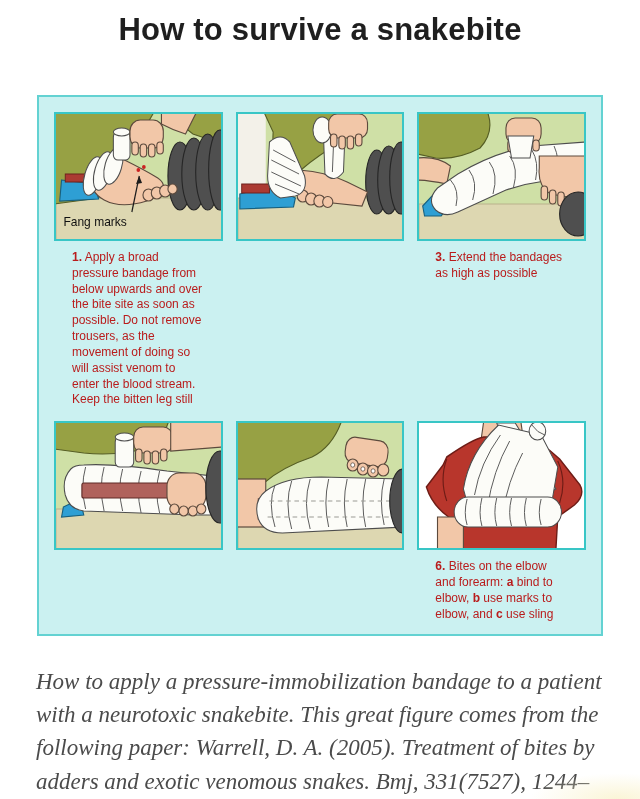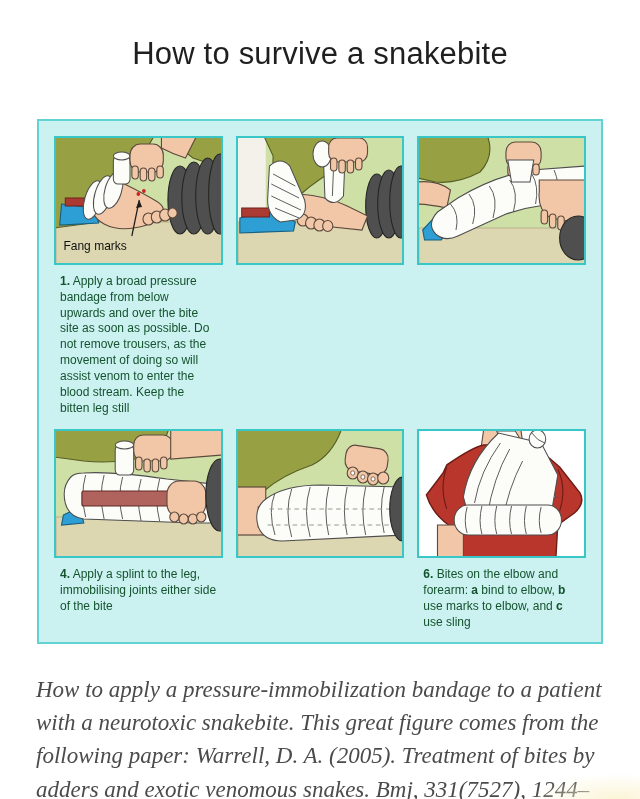--- a/index.html
+++ b/index.html
@@ -1,28 +1,28 @@
 <!DOCTYPE html>
 <html><head>
 <meta charset="utf-8">
 <style>
   html,body{margin:0;padding:0;background:#ffffff;}
   body{width:640px;height:799px;overflow:hidden;position:relative;
        font-family:"Liberation Sans",sans-serif;}
-  .page-title{margin:36px 10px 0;text-align:center;font-size:31px;font-weight:400;
+  .page-title{margin:12px 10px 0;text-align:center;font-size:31px;font-weight:700;
        color:#1f1f1f;letter-spacing:.2px;}
   .figure-box{box-sizing:border-box;width:566px;margin:47px auto 0;
        background:#cbf1f1;border:2px solid #63d2d2;
        padding:15px 15px 11px;}
   .grid{display:grid;grid-template-columns:1fr 1fr 1fr;column-gap:13px;row-gap:13px;}
   .cell{display:flex;flex-direction:column;}
   .panel-img{box-sizing:border-box;width:100%;height:129px;border:2px solid #38c6c6;
        background:#cfe0a6;overflow:hidden;}
   .panel-img svg{display:block;width:100%;height:100%;}
-  .panel-text{margin:9px 6px 0;font-size:12px;line-height:1.32;color:#14532d;}
+  .panel-text{margin:9px 18px 0;font-size:12px;line-height:1.32;color:#b91c1c;}
   .panel-text b{font-weight:bold;}
   .caption{margin:29px 36px 0;font-family:"Liberation Serif","DejaVu Serif",serif;
        font-style:italic;font-size:23px;line-height:1.45;color:#4b4b4b;}
   .corner-artifact{position:absolute;right:0;bottom:0;width:110px;height:26px;
        background:radial-gradient(ellipse at 80% 100%,rgba(250,244,210,.9),rgba(255,255,255,0) 70%);}
   
   .p-bg{fill:#cfe0a6}.p-fl{fill:#ddd7b1;stroke:#b9b28b;stroke-width:1}
   .sk{fill:#f2c7a8;stroke:#5c4a3d;stroke-width:1.2}
   .ol{fill:#97a144;stroke:#555d24;stroke-width:1.2}
   .wh{fill:#fcfcf8;stroke:#4d4d4d;stroke-width:1.1}
@@ -134,20 +134,21 @@
           <rect class="sk" x="114" y="28" width="7" height="12" rx="3.5"></rect>
           <rect class="sk" x="123" y="26" width="7" height="11" rx="3.5"></rect>
           <path class="wh" d="M96,22 H124 L120,44 H100 Z"></path>
           <path class="sk" d="M130,42 H180 V86 L142,80 Q128,72 130,54 Z"></path>
           <rect class="sk" x="132" y="72" width="7" height="14" rx="3.5"></rect>
           <rect class="sk" x="141" y="76" width="7" height="14" rx="3.5"></rect>
           <rect class="sk" x="150" y="78" width="7" height="14" rx="3.5"></rect>
           <ellipse class="dk" cx="172" cy="100" rx="20" ry="22"></ellipse>
         </svg>
       </div>
+      <p class="panel-text"><b>3.</b> <span>Extend the bandages as high as possible</span></p>
     </div>
 
     <div class="cell">
       <div class="panel-img">
         <svg viewBox="0 0 178 125" preserveAspectRatio="none">
           <rect class="p-bg" x="-1" y="-1" width="180" height="127"></rect>
           <rect class="p-fl" y="86" width="179" height="40"></rect>
           <path class="ol" d="M-2,-2 H122 L112,22 Q70,34 30,30 L-2,26 Z"></path>
           <path class="bl" d="M8,84 L26,76 L30,92 L6,94 Z"></path>
           <path class="wh" d="M16,46 Q6,56 10,72 Q14,86 30,88 L150,92 H180 V54 L120,48 Q60,40 30,42 Q20,42 16,46 Z"></path>
@@ -162,21 +163,20 @@
           <rect class="sk" x="113" y="26" width="7" height="12" rx="3.5"></rect>
           <path class="sk" d="M124,-2 H180 V24 L124,28 Z"></path>
           <rect class="sk" x="120" y="50" width="42" height="36" rx="13"></rect>
           <circle class="sk" cx="128" cy="86" r="5"></circle>
             <circle class="sk" cx="138" cy="88" r="5"></circle>
           <circle class="sk" cx="148" cy="88" r="5"></circle>
             <circle class="sk" cx="157" cy="86" r="5"></circle>
           <ellipse class="dk" cx="177" cy="64" rx="15" ry="36"></ellipse>
         </svg>
       </div>
-      <p class="panel-text"><b>4.</b> <span>Apply a splint to the leg, immobilising joints either side of the bite</span></p>
     </div>
 
     <div class="cell">
       <div class="panel-img">
         <svg viewBox="0 0 178 125" preserveAspectRatio="none">
           <rect class="p-bg" x="-1" y="-1" width="180" height="127"></rect>
           <rect class="p-fl" y="92" width="179" height="34"></rect>
           <path class="ol" d="M-2,-2 H112 Q102,24 80,34 Q48,44 28,60 L-2,66 Z"></path>
           <rect class="sk" x="-2" y="56" width="32" height="48"></rect>
           <rect class="sp" x="22" y="76" width="18" height="20"></rect>

